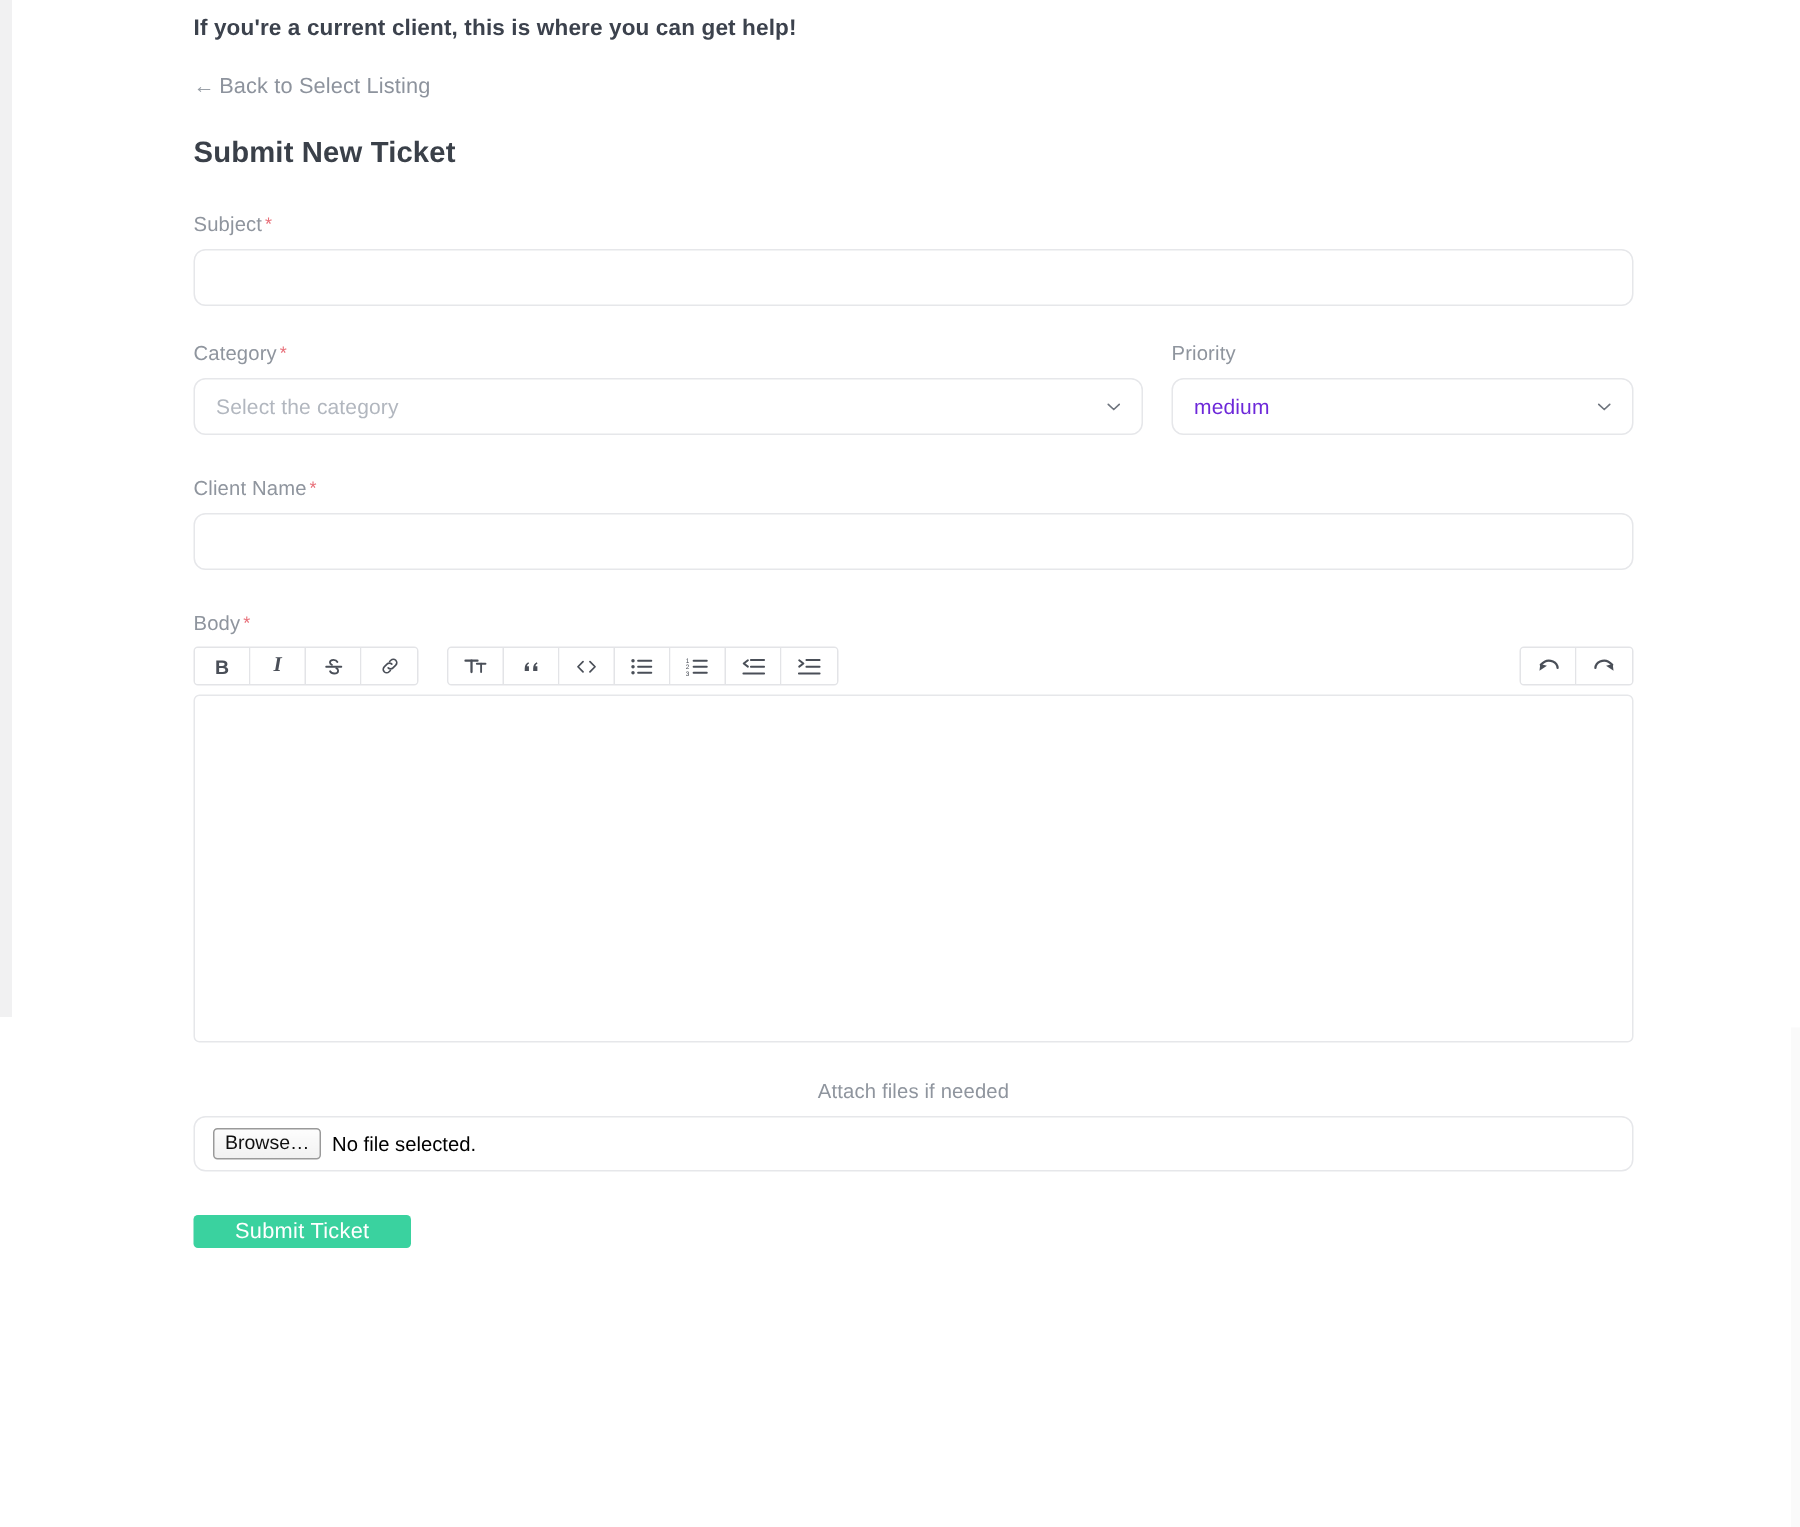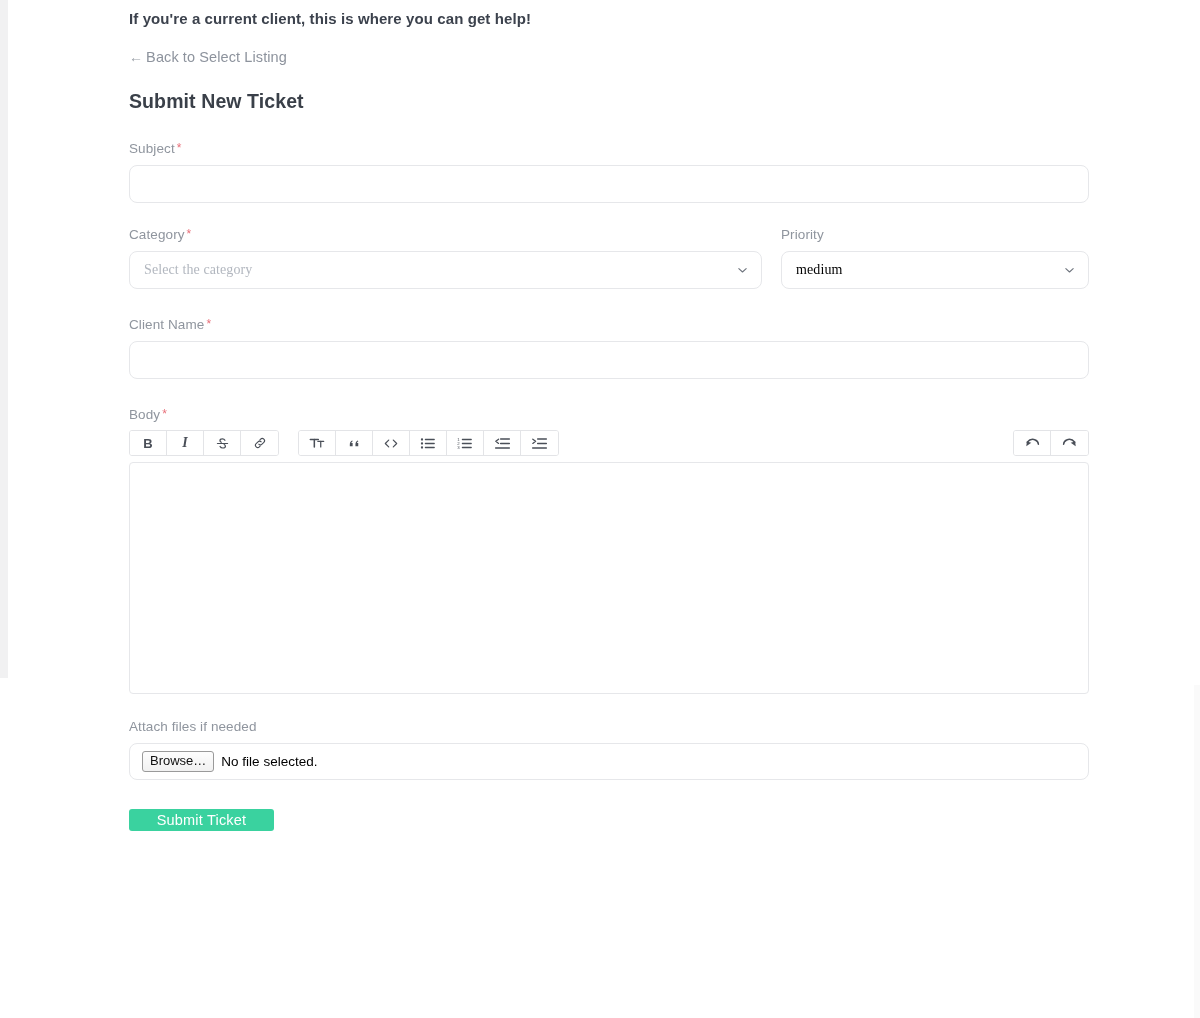--- a/index.html
+++ b/index.html
@@ -123,37 +123,36 @@
     display: flex;
     gap: 19px;
     margin-top: 24px;
   }
   .col-category { width: 633px; }
   .col-priority { width: 308px; }
 
   .select-wrap {
     position: relative;
     width: 100%;
-    font-family: Liberation Serif, serif;
   }
   .select-box {
     box-sizing: border-box;
     width: 100%;
     height: 38px;
     border: 1px solid #e6e7ea;
     border-radius: 8px;
     background: #fff;
     display: flex;
     align-items: center;
     padding: 0 14px;
     font-size: 14px;
     letter-spacing: .1px;
   }
   .select-box.placeholder-val { color: #b2b7bf; }
-  .select-box.chosen-val { color: #000000; }
+  .select-box.chosen-val { color: #6d28d9; }
   .chevron {
     position: absolute;
     right: 14px;
     top: 50%;
     transform: translateY(-50%);
     width: 11px;
     height: 11px;
     pointer-events: none;
   }
   .chevron svg { display: block; }
@@ -215,20 +214,21 @@
     line-height: 1.5;
   }
 
   .attach-block { margin-top: 25px; }
   .attach-label {
     display: block;
     font-size: 13.5px;
     color: #8f959e;
     margin-bottom: 9px;
     letter-spacing: .1px;
+    text-align: center;
   }
   .file-input-box {
     box-sizing: border-box;
     width: 960px;
     height: 37px;
     border: 1px solid #e6e7ea;
     border-radius: 8px;
     background: #fff;
     display: flex;
     align-items: center;

